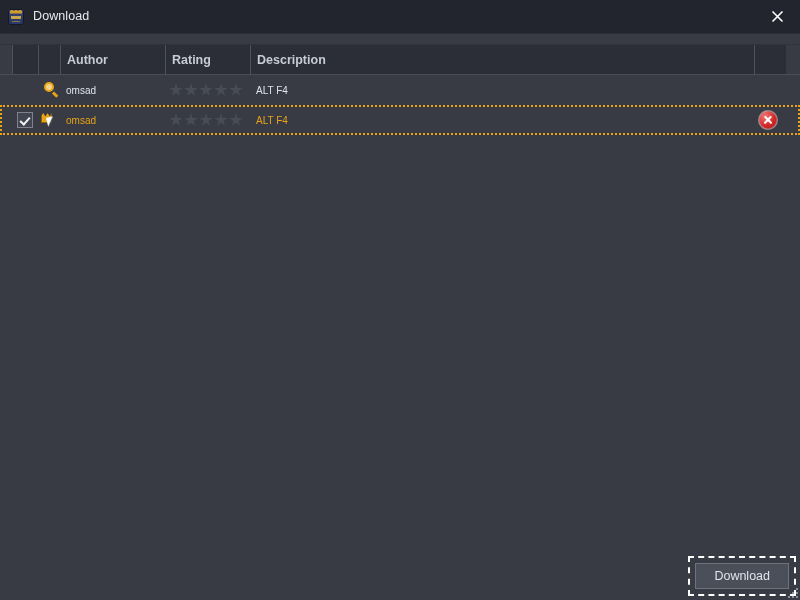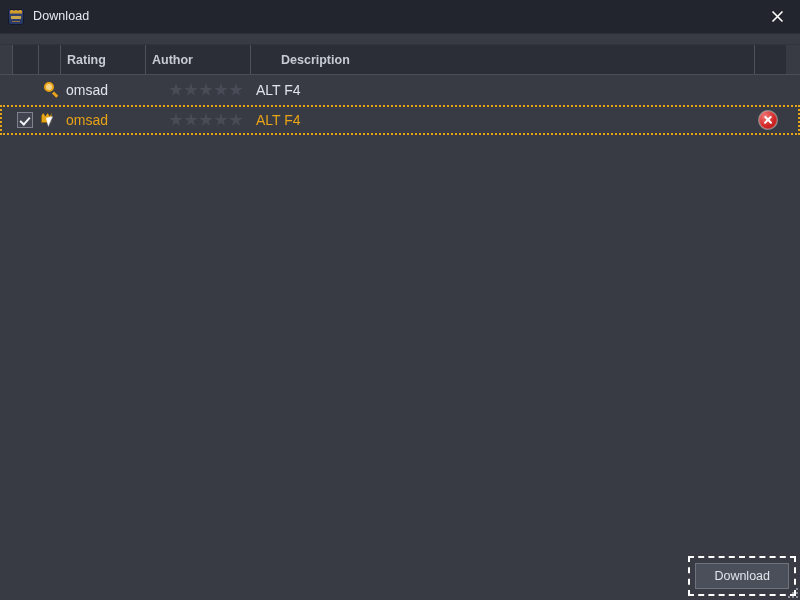--- a/index.html
+++ b/index.html
@@ -122,42 +122,42 @@
     background: #383b44;
   }
   .th-sep { border-left: 1px solid #4d515c; }
   .th-label { padding-left: 6px; white-space: nowrap; }
 
   .col-check { flex: 0 0 26px; }
   .col-icon  { flex: 0 0 22px; }
   .col-author{ flex: 0 0 105px; }
   .col-rating{ flex: 0 0 85px; }
   .col-name  { flex: 0 0 185px; }
-  .col-desc  { flex: 1 1 auto; padding-left: 24px; }
+  .col-desc  { flex: 1 1 auto; }
   .col-del   { flex: 0 0 32px; }
 
   .th.sorted .sort-ind {
     position: absolute;
     right: 6px;
     top: 50%;
     transform: translateY(-50%);
     width: 0; height: 0;
     border-left: 5px solid transparent;
     border-right: 5px solid transparent;
     border-bottom: 6px solid #e8a317;
   }
 
   .tbody { flex: 1 1 auto; position: relative; }
 
   .trow {
     display: flex;
     height: 30px;
     align-items: flex-end;
     box-sizing: border-box;
-    font-size: 14px;
+    font-size: 10px;
   }
   .trow.selected {
     background: #383b44;
     outline: 2px dotted #e8a317;
     outline-offset: -2px;
   }
   .cell {
     display: flex;
     align-items: center;
     height: 100%;
@@ -320,25 +320,25 @@
       </span>
     </div>
   </div>
 
   <div class="table-wrap">
 
     <div class="thead">
       <div class="th spacer-left"></div>
       <div class="th col-check th-sep"></div>
       <div class="th col-icon th-sep"></div>
+      <div class="th col-author th-sep">
+        <span class="th-label">Author</span>
+      </div>
       <div class="th col-rating th-sep">
         <span class="th-label">Rating</span>
-      </div>
-      <div class="th col-author th-sep">
-        <span class="th-label">Author</span>
       </div>
       <div class="th col-desc th-sep">
         <span class="th-label">Description</span>
       </div>
       <div class="th col-del th-sep"></div>
       <div class="th spacer-right"></div>
     </div>
 
     <div class="tbody">
 

